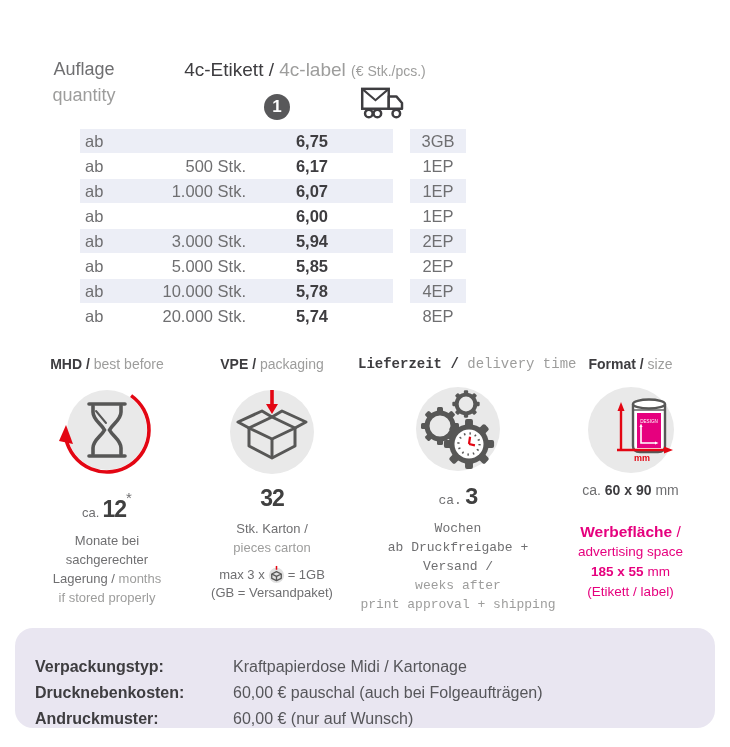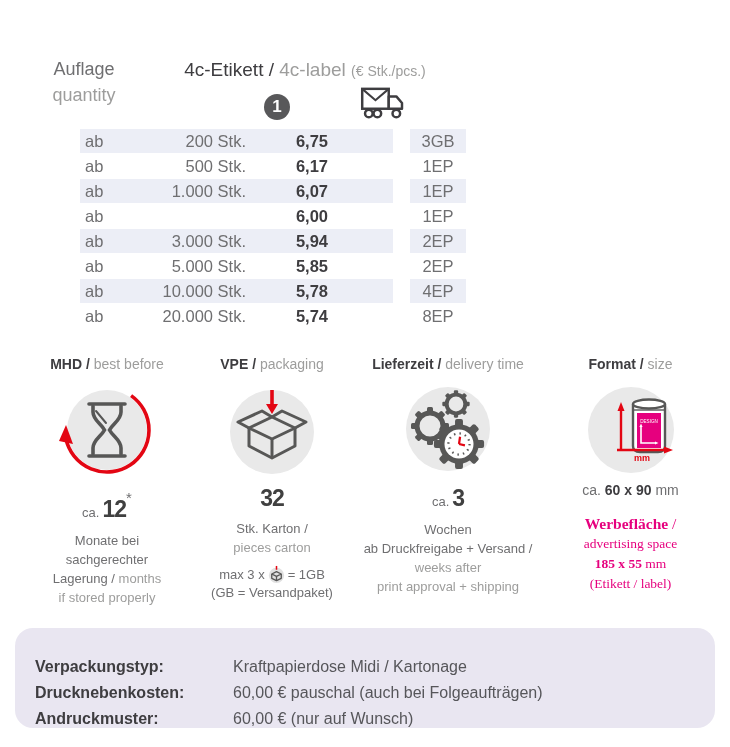--- a/index.html
+++ b/index.html
@@ -33,33 +33,33 @@
   .price-row:nth-child(odd) .seg-ship{background:#ECEEF6;}
   .cell-prefix{position:absolute;left:37px;color:#6F6F71;}
   .cell-qty{position:absolute;left:78px;width:120px;text-align:right;color:#6F6F71;}
   .cell-price{position:absolute;left:228px;width:72px;text-align:center;font-weight:bold;color:#3E3D40;}
   .cell-ship{position:absolute;left:362px;width:56px;text-align:center;color:#6F6F71;}
 
   
   .info-col{position:absolute;top:355px;text-align:center;}
   .col-mhd{left:23px;width:168px;}
   .col-vpe{left:188px;width:168px;}
-  .col-delivery{left:348px;width:200px;}
+  .col-delivery{left:358px;width:200px;font-family:Liberation Mono, monospace;}
   .col-format{left:543px;width:175px;}
   .col-title{font-size:14px;line-height:18px;margin-bottom:9px;white-space:nowrap;}
   .icon-wrap{height:96px;margin:0 auto 2px auto;}
   .num-line{line-height:36px;margin-top:2px;white-space:nowrap;}
   .approx{font-size:13px;color:#6F6F71;margin-right:3px;}
   .big-num{font-size:23px;font-weight:bold;color:#404040;letter-spacing:-1px;}
   .star{font-size:15px;color:#6F6F71;vertical-align:14px;}
   .sub{font-size:13px;line-height:19px;}
   .note-block{font-size:13px;line-height:17px;margin-top:8px;white-space:nowrap;}
   .size-line{font-size:14px;margin-top:4px;white-space:nowrap;}
   .size-line .v{font-weight:bold;color:#3E3D40;}
-  .ad-block{margin-top:16px;font-size:13.5px;line-height:20px;font-family:Liberation Serif, serif;}
+  .ad-block{margin-top:24px;font-size:13.5px;line-height:20px;}
   .ad-title{font-size:15.5px;font-weight:bold;}
   .ad-title .sep{font-weight:normal;}
   .mini-box{vertical-align:-5px;margin:0 2px;}
 
   
   .footer-panel{position:absolute;left:15px;top:628px;width:700px;height:100px;
                 background:#E9E6F1;border-radius:18px;}
   .footer-rows{position:absolute;left:20px;top:26px;right:16px;}
   .footer-row{display:flex;font-size:16px;line-height:26px;}
   .footer-label{width:198px;font-weight:bold;color:#3E3D40;}
@@ -91,21 +91,20 @@
     <circle cx="18" cy="29" r="4" fill="#fff" stroke="#3E3D40" stroke-width="2.6"></circle>
     <circle cx="38" cy="29" r="4" fill="#fff" stroke="#3E3D40" stroke-width="2.6"></circle>
   </svg>
 
   <div class="rows">
 
   <div class="price-row">
       <div class="seg-main"></div>
       <div class="seg-ship"></div>
       <span class="cell-prefix">ab</span>
-      <span class="cell-qty">200 Stk.</span>
       <span class="cell-price">6,75</span>
       <span class="cell-ship">3GB</span>
     </div>
       <div class="price-row">
       <div class="seg-main"></div>
       <div class="seg-ship"></div>
       <span class="cell-prefix">ab</span>
       <span class="cell-qty">500 Stk.</span>
       <span class="cell-price">6,17</span>
       <span class="cell-ship">1EP</span>

